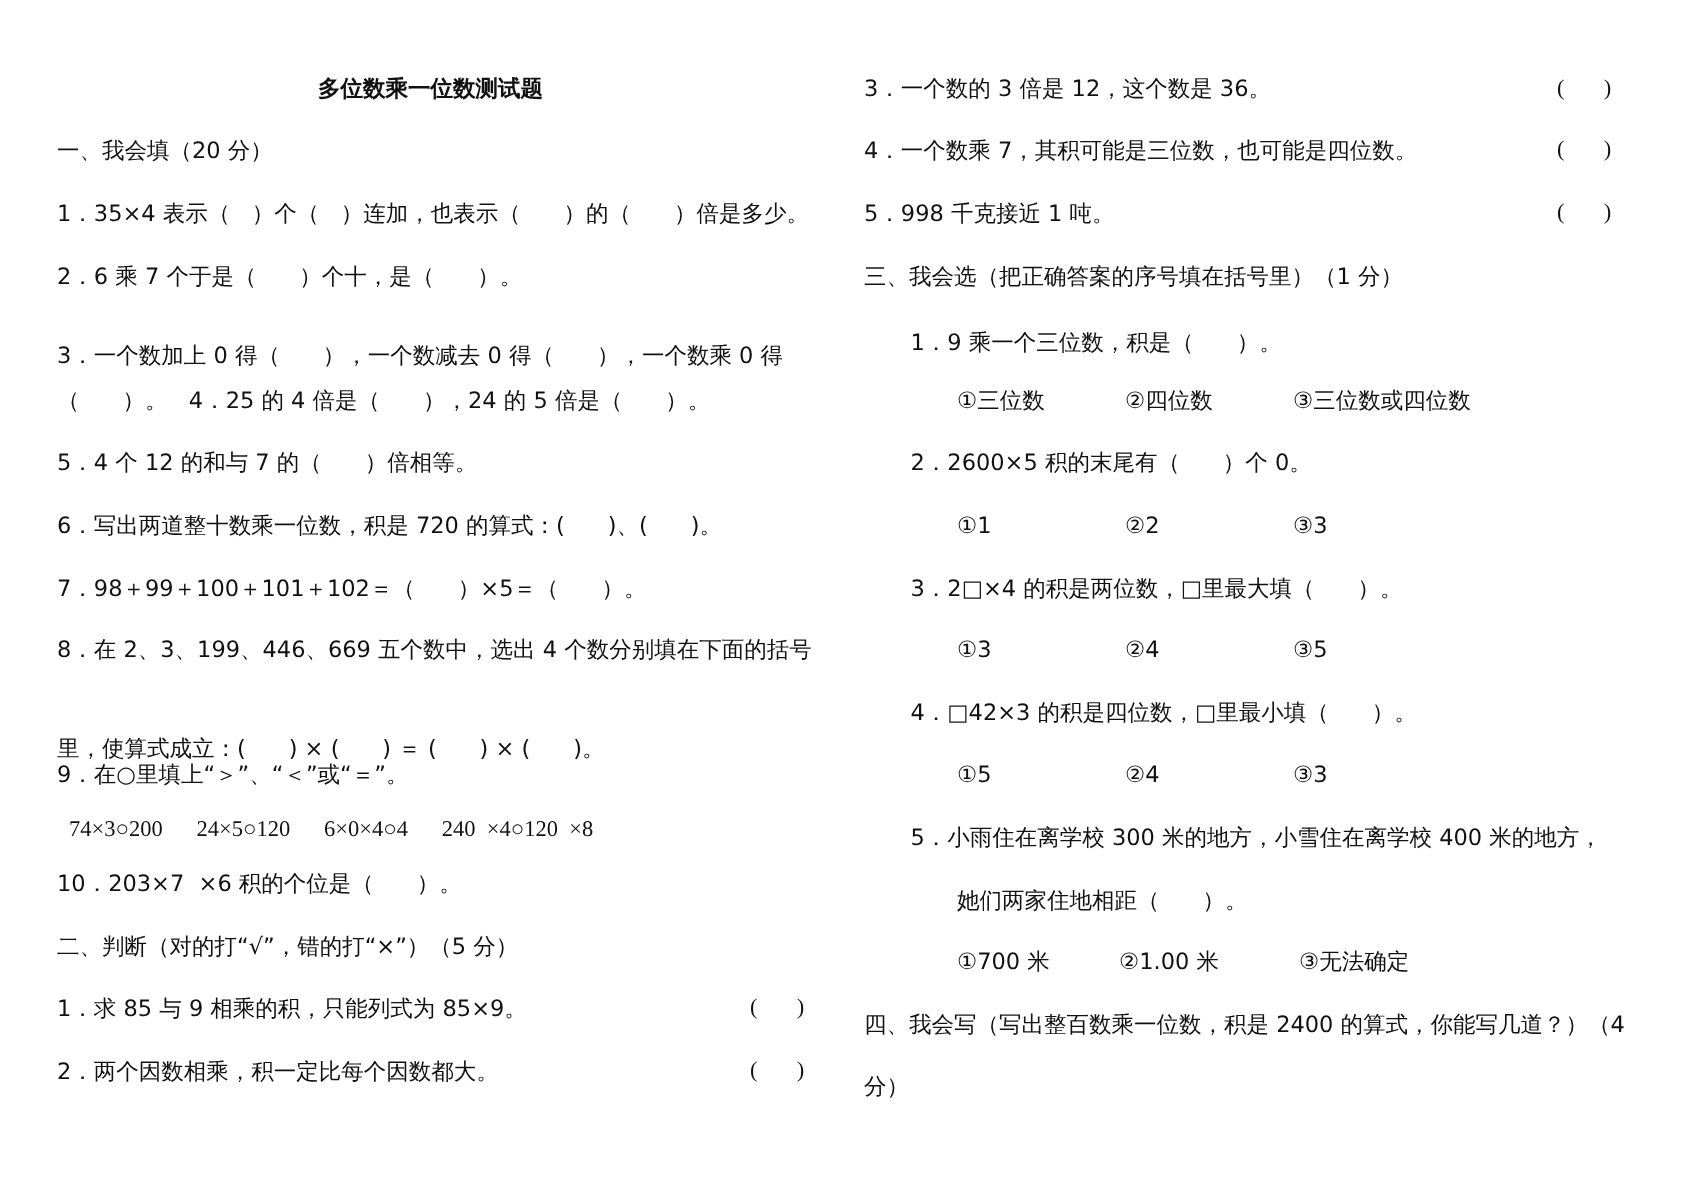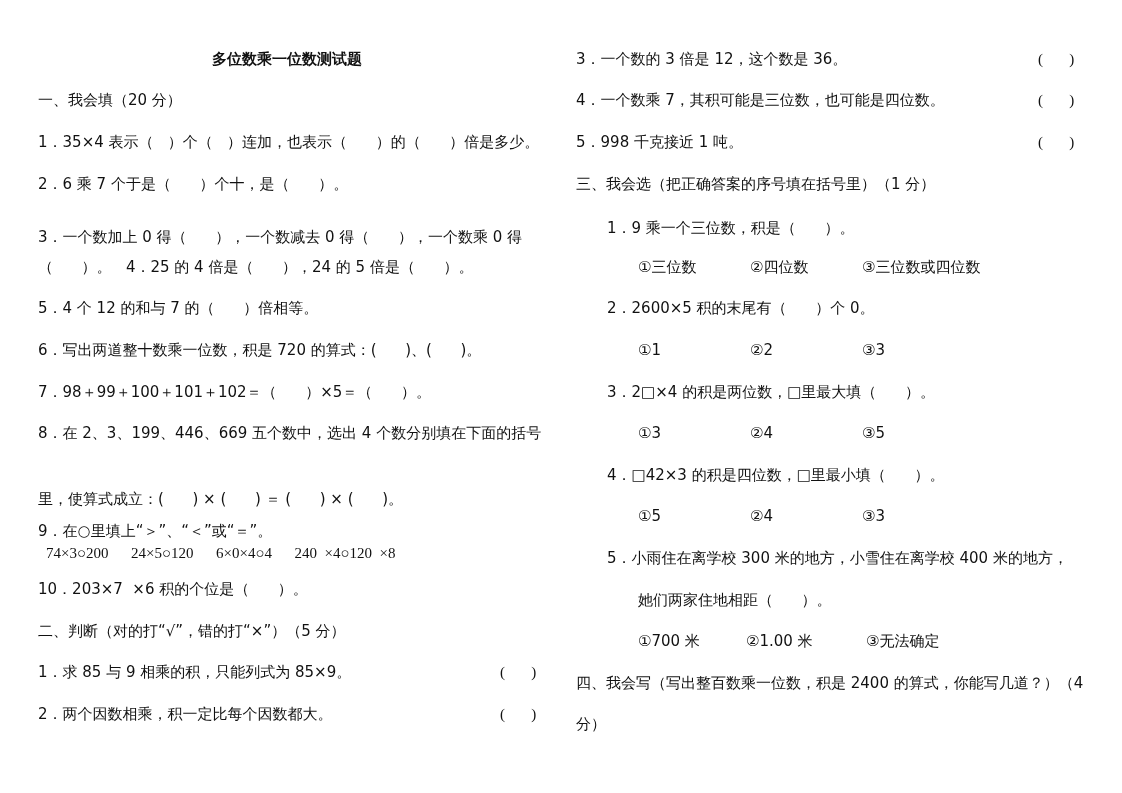--- a/index.html
+++ b/index.html
@@ -22,21 +22,21 @@
   <div class="line" style="left:38px;top:90px;">一、我会填（20 分）</div>
   <div class="line" style="left:38px;top:132px;">1．35×4 表示（   ）个（   ）连加，也表示（      ）的（      ）倍是多少。</div>
   <div class="line" style="left:38px;top:174px;">2．6 乘 7 个于是（      ）个十，是（      ）。</div>
   <div class="line" style="left:38px;top:215px;margin-top:12px;">3．一个数加上 0 得（      ），一个数减去 0 得（      ），一个数乘 0 得</div>
   <div class="line" style="left:38px;top:257px;">（      ）。   4．25 的 4 倍是（      ），24 的 5 倍是（      ）。</div>
   <div class="line" style="left:38px;top:298px;">5．4 个 12 的和与 7 的（      ）倍相等。</div>
   <div class="line" style="left:38px;top:340px;">6．写出两道整十数乘一位数，积是 720 的算式：(      )、(      )。</div>
   <div class="line" style="left:38px;top:382px;">7．98＋99＋100＋101＋102＝（      ）×5＝（      ）。</div>
   <div class="line" style="left:38px;top:423px;text-align:center;">8．在 2、3、199、446、669 五个数中，选出 4 个数分别填在下面的括号</div>
   <div class="line" style="left:38px;top:465px;margin-top:24px;">里，使算式成立：(      ) × (      ) ＝ (      ) × (      )。</div>
-  <div class="line" style="left:38px;top:506px;margin-top:15px;">9．在○里填上“＞”、“＜”或“＝”。</div>
+  <div class="line" style="left:38px;top:506px;">9．在○里填上“＞”、“＜”或“＝”。</div>
   <div class="line num" style="left:46px;top:543px;">74×3○200      24×5○120      6×0×4○4      240  ×4○120  ×8</div>
   <div class="line" style="left:38px;top:579px;">10．203×7  ×6 积的个位是（      ）。</div>
 
   <div class="line" style="left:38px;top:621px;">二、判断（对的打“√”，错的打“×”）（5 分）</div>
   <div class="line" style="left:38px;top:662px;">1．求 85 与 9 相乘的积，只能列式为 85×9。</div>
   <div class="paren" style="left:500px;top:662px;">(       )</div>
   <div class="line" style="left:38px;top:704px;">2．两个因数相乘，积一定比每个因数都大。</div>
   <div class="paren" style="left:500px;top:704px;">(       )</div>
 
   <div class="line" style="left:576px;top:49px;">3．一个数的 3 倍是 12，这个数是 36。</div>

